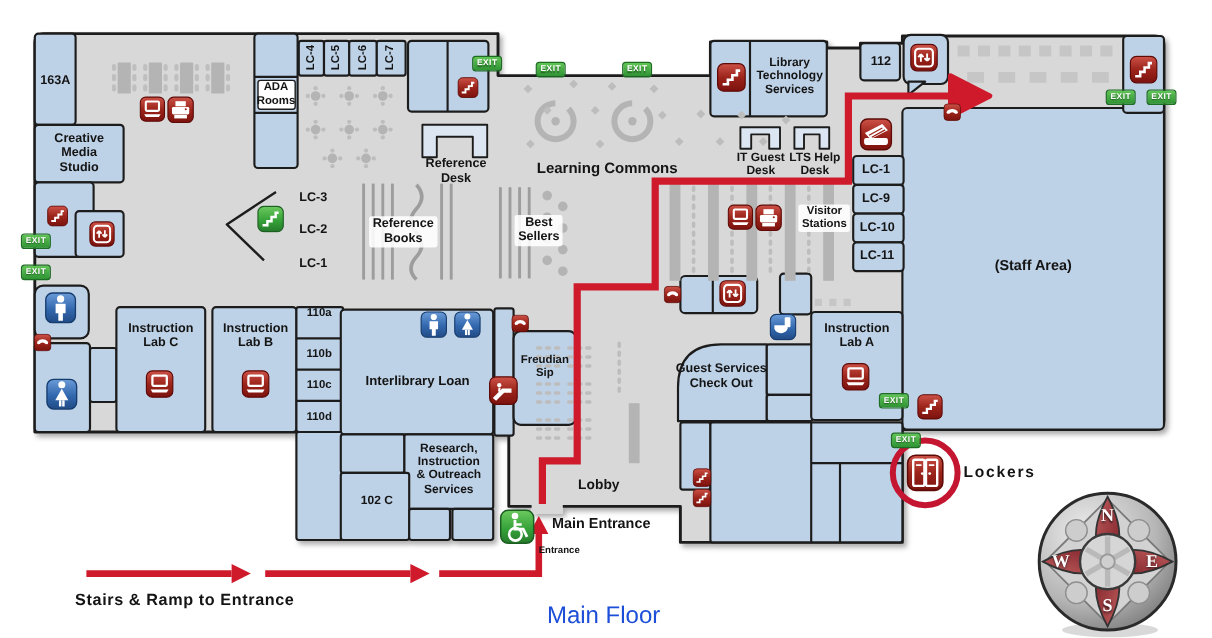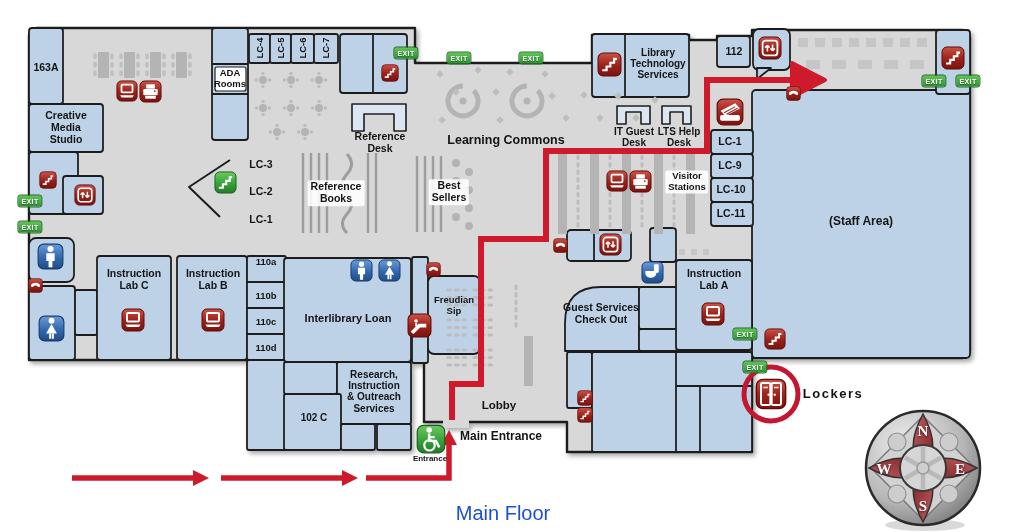--- a/index.html
+++ b/index.html
@@ -8,21 +8,21 @@
   #plan{position:absolute;left:0;top:0;}
   .lbl{position:absolute;transform:translate(-50%,-50%);text-align:center;white-space:pre-line;
        font-family:"Liberation Sans",sans-serif;font-weight:bold;font-size:10.5px;color:#141414;
        line-height:1.12;pointer-events:none;}
   .lbl.bg{background:rgba(255,255,255,0.88);padding:1px 3px;border-radius:2px;}
   .lbl.rot{transform:translate(-50%,-50%) rotate(-90deg);}
   .lbl.big{font-size:12.5px;}
   .lbl.huge{font-size:20px;font-weight:normal;color:#1d4ed8;}
   .lbl.asrs{font-size:12px;}
   .lbl.small{font-size:9.5px;}
-  .lbl.tiny{font-size:8px;}
+  .lbl.tiny{font-size:8px;margin-left:36px;}
   .lbl.entr{font-size:12px;}
   .lbl.lockers{font-size:13px;letter-spacing:1.5px;}
   .lbl.ramp{font-size:13.5px;letter-spacing:0.5px;}
   .exit{position:absolute;transform:translate(-50%,-50%);
         background:linear-gradient(#61c556,#2f9334);color:#fff;
         font:bold 7px "Liberation Sans",sans-serif;letter-spacing:0.4px;
         padding:2px 3px;border-radius:3px;border:1px solid #1e6b24;
         text-shadow:0 1px 1px rgba(0,0,0,0.45);}
   .cmp{position:absolute;transform:translate(-50%,-50%);
        font-family:"Liberation Serif",serif;font-weight:bold;font-size:15px;color:#fff;
@@ -455,20 +455,21 @@
 Instruction
 &amp; Outreach
 Services</div>
 <div class="lbl" style="left:314px;top:418px;font-size:10px">102 C</div>
 <div class="lbl" style="left:601px;top:314px">Guest Services
 Check Out</div>
 <div class="lbl" style="left:499px;top:405px;font-size:11.5px">Lobby</div>
 <div class="lbl entr" style="left:501px;top:437px">Main Entrance</div>
 <div class="lbl tiny" style="left:430px;top:459px">Entrance</div>
 <div class="lbl lockers" style="left:833px;top:394px">Lockers</div>
+<div class="lbl ramp" style="left:154px;top:500px">Stairs &amp; Ramp to Entrance</div>
 <div class="lbl huge" style="left:503px;top:513px">Main Floor</div>
 
 <div class="exit" style="left:30px;top:201px">EXIT</div>
 <div class="exit" style="left:30px;top:227px">EXIT</div>
 <div class="exit" style="left:406px;top:53px">EXIT</div>
 <div class="exit" style="left:459px;top:58px">EXIT</div>
 <div class="exit" style="left:531px;top:58px">EXIT</div>
 <div class="exit" style="left:934px;top:81px">EXIT</div>
 <div class="exit" style="left:968px;top:81px">EXIT</div>
 <div class="exit" style="left:745px;top:334px">EXIT</div>

